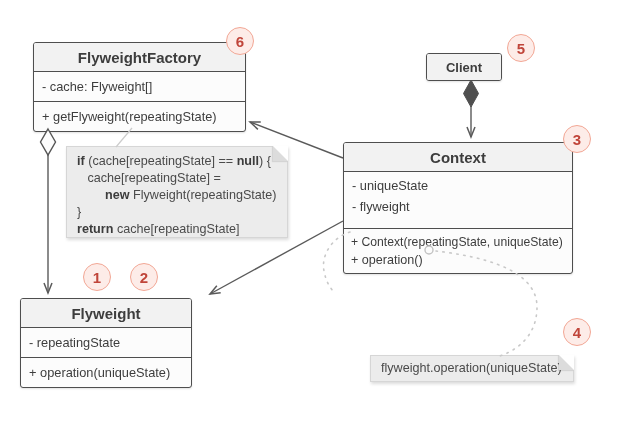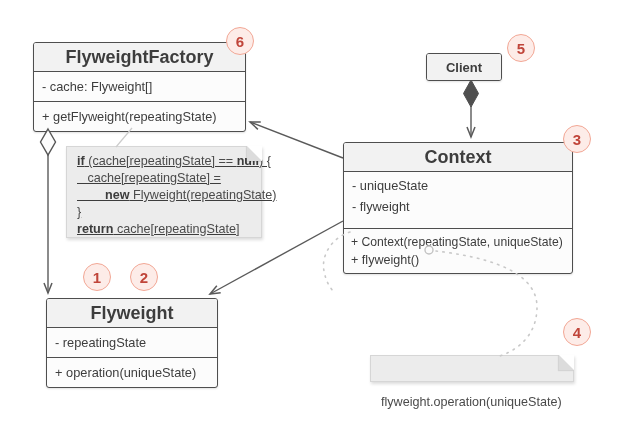--- a/index.html
+++ b/index.html
@@ -10,21 +10,21 @@
   }
   
   .uml-box {
     position:absolute; box-sizing:border-box;
     background:#fcfcfc; border:1.6px solid #4e4e4e; border-radius:3px;
     box-shadow:0 1px 2px rgba(0,0,0,0.12);
     z-index:2;
   }
   .uml-title {
     box-sizing:border-box; background:#f2f2f2; border-bottom:1.6px solid #4e4e4e;
-    font-weight:bold; font-size:18px; text-align:center;
+    font-weight:bold; font-size:15px; text-align:center;
     display:flex; align-items:center; justify-content:center;
     border-radius:2px 2px 0 0;
   }
   .uml-box.simple .uml-title { border-bottom:none; border-radius:2px; height:100%; }
   .uml-rows { box-sizing:border-box; padding:4px 8px; }
   .uml-rows + .uml-rows { border-top:1.6px solid #4e4e4e; }
   .uml-row { font-size:12.8px; line-height:21px; white-space:nowrap; }
   
   .note {
     position:absolute; box-sizing:border-box; z-index:3;
@@ -76,47 +76,47 @@
   </div>
 
   <div class="uml-box" style="left:343px; top:142px; width:230px;">
     <div class="uml-title" style="height:29px;">Context</div>
     <div class="uml-rows" style="padding:3px 8px;">
       <div class="uml-row">- uniqueState</div>
       <div class="uml-row">- flyweight</div>
     </div>
     <div class="uml-rows" style="padding:4px 7px;margin-top:8px;">
       <div class="uml-row" style="font-size:12.2px; line-height:18px;">+ Context(repeatingState, uniqueState)</div>
-      <div class="uml-row" style="font-size:12.6px; line-height:18px;">+ flyweight()</div>
+      <div class="uml-row" style="font-size:12.6px; line-height:18px;">+ operation()</div>
     </div>
   </div>
 
-  <div class="uml-box" style="left:46px; top:298px; width:172px;">
+  <div class="uml-box" style="left:20px; top:298px; width:172px;">
     <div class="uml-title" style="height:29px;">Flyweight</div>
     <div class="uml-rows">
       <div class="uml-row">- repeatingState</div>
     </div>
     <div class="uml-rows">
       <div class="uml-row">+ operation(uniqueState)</div>
     </div>
   </div>
 
-  <div class="note" style="left:66px; top:146px; width:196px; height:92px;text-decoration:underline;">
+  <div class="note" style="left:66px; top:146px; width:222px; height:92px;">
     <div class="note-body">
         <div class="code-line"><b>if</b><span> (cache[repeatingState] == </span><b>null</b><span>) {</span></div>
         <div class="code-line"><span>   cache[repeatingState] =</span></div>
         <div class="code-line"><span>        </span><b>new</b><span> Flyweight(repeatingState)</span></div>
         <div class="code-line"><span>}</span></div>
         <div class="code-line"><b>return</b><span> cache[repeatingState]</span></div>
       </div>
   </div>
 
 
   <div class="note" style="left:370px; top:355px; width:204px; height:27px;">
-    <div class="note-body" style="padding-top:4px;margin-top:34px;">
+    <div class="note-body" style="padding-top:4px;">
         <div class="code-line"><span>flyweight.operation(uniqueState)</span></div>
       </div>
   </div>
 
   <svg id="connectors" viewBox="0 0 621 424" xmlns="http://www.w3.org/2000/svg">
     <defs>
       <marker id="arrOpen" markerWidth="14" markerHeight="12" refX="11" refY="5" orient="auto" markerUnits="userSpaceOnUse">
         <path d="M 1 1 L 11 5 L 1 9" fill="none" stroke="#5a5a5a" stroke-width="1.5"></path>
       </marker>
     </defs>

